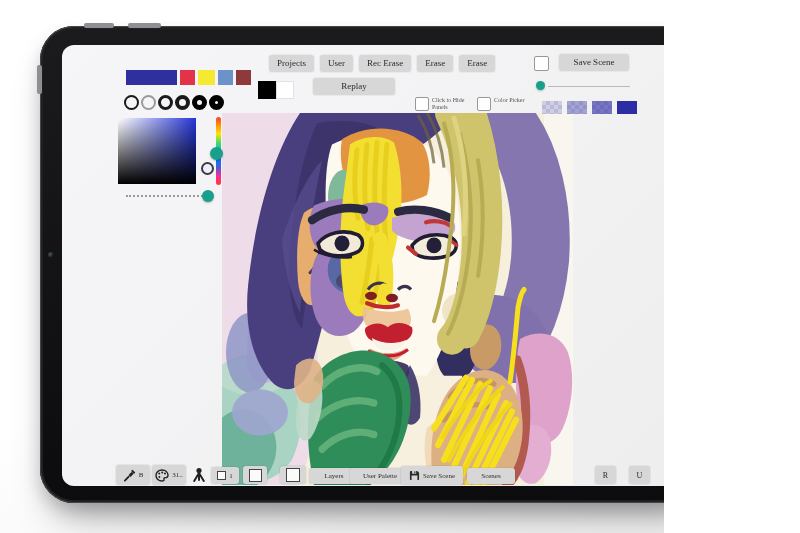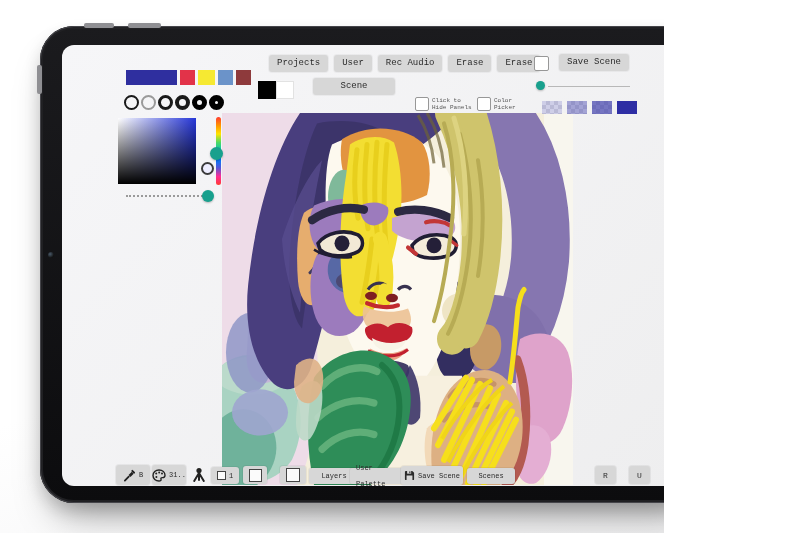--- a/index.html
+++ b/index.html
@@ -1,17 +1,17 @@
 <!DOCTYPE html>
 <html><head>
 <meta charset="utf-8">
 <style>
   html,body{margin:0;padding:0;background:#fff;}
   .stage{position:relative;width:664px;height:533px;overflow:hidden;
-         font-family:Liberation Mono, monospace;
+         font-family:Liberation Serif, serif;
          background:linear-gradient(160deg,#ffffff 55%,#f2f2f3 100%);}
   
   .tablet{position:absolute;left:40px;top:26px;width:667px;height:477px;
           background:linear-gradient(180deg,#1b1b1e,#0c0c0e);
           border-radius:34px;
           box-shadow:inset 0 0 0 1px #45454a, inset 0 0 0 3px #202023,
                      0 24px 38px -14px rgba(0,0,0,.38), 0 8px 16px rgba(0,0,0,.15);}
   .hw-btn{position:absolute;background:#8f8f93;border-radius:2px;}
   .hw-top1{left:44px;top:-3px;width:30px;height:5px;}
   .hw-top2{left:88px;top:-3px;width:33px;height:5px;}
@@ -148,25 +148,25 @@
           <path d="M250,0 C264,40 270,90 264,140 C260,172 252,196 244,210" stroke="#cfc46c" stroke-width="28" fill="none" stroke-linecap="round"></path>
           <path d="M222,10 C232,40 234,80 228,120 C224,152 218,180 212,198 M238,20 C248,55 252,100 246,140 C242,170 234,196 226,210 M256,45 C262,80 262,120 256,155" stroke="#b7ab54" stroke-width="4" fill="none" stroke-linecap="round"></path>
           <path d="M232,5 C242,35 246,75 242,115" stroke="#ddd381" stroke-width="5" fill="none" stroke-linecap="round"></path>
           <path d="M196,2 C204,14 210,30 212,48 M205,0 C214,14 220,32 222,52" stroke="#6d6338" stroke-width="3" fill="none" opacity="0.7"></path>
         </svg>
       </div>
 
       <div class="row" style="left:207px;top:10px;">
         <div class="btn">Projects</div>
         <div class="btn">User</div>
-        <div class="btn">Rec Audio</div>
+        <div class="btn">Rec Erase</div>
         <div class="btn">Erase</div>
         <div class="btn">Erase</div>
       </div>
-      <div class="btn" style="left:251px;top:33px;width:66px;">Scene</div>
+      <div class="btn" style="left:251px;top:33px;width:66px;">Replay</div>
 
       <div class="strip">
         <span style="width: 51px; background: rgb(47, 47, 159);"></span>
         <span style="width: 15px; background: rgb(226, 51, 73);"></span>
         <span style="width: 17px; background: rgb(246, 233, 50);"></span>
         <span style="width: 15px; background: rgb(107, 147, 201);"></span>
         <span style="width: 15px; background: rgb(142, 58, 60);"></span>
       </div>
 
       <div class="circles">

